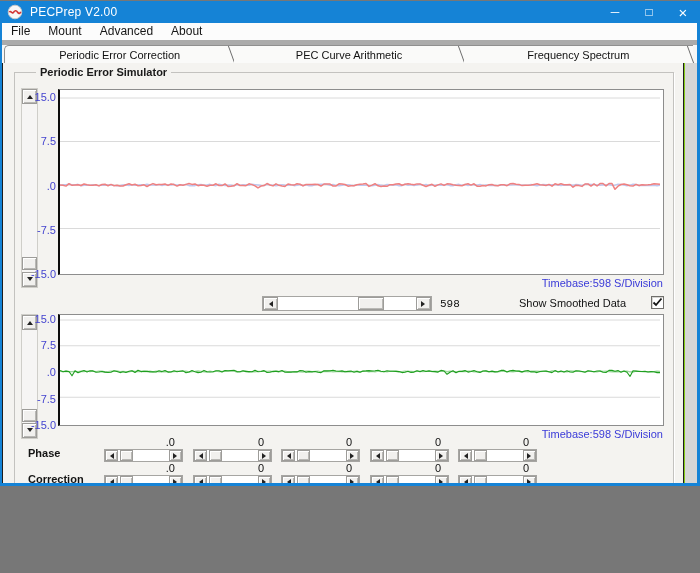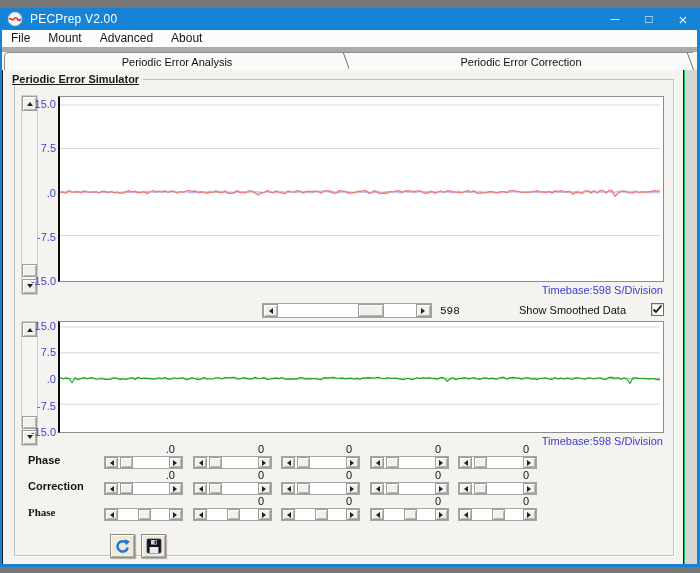--- a/index.html
+++ b/index.html
@@ -1,19 +1,19 @@
 <!DOCTYPE html>
 <html><head>
 <meta charset="utf-8">
 <style>
   html,body{margin:0;padding:0;background:#777;}
   *{box-sizing:border-box;}
   .window{
-    position:relative;width:700px;height:559px;margin:8px auto;
-    background:#22c55e;font-family:"Liberation Sans",sans-serif;
+    position:relative;width:700px;height:485px;margin:1px auto;
+    background:#84cc16;font-family:"Liberation Sans",sans-serif;
     overflow:hidden;
   }
   
   .edge{position:absolute;background:#1583d6;z-index:50;}
   .edge.left{left:0;top:0;width:2px;height:573px;}
   .edge.right{right:0;top:0;width:3px;height:573px;}
   .edge.bottom{left:0;bottom:0;width:700px;height:3px;}
 
   
   .titlebar{position:absolute;left:0;top:0;width:700px;height:22px;background:#1583d6;
@@ -42,22 +42,22 @@
   .tab.active{font-weight:bold;}
 
   
   .content{position:absolute;left:2px;top:62px;width:682px;height:500px;background:#f4f3f0;
     border-right:1px solid #1c1c1c;border-bottom:1px solid #1c1c1c;border-left:1px solid #1c1c1c;}
   .right-gutter{position:absolute;left:685px;top:62px;width:12px;height:508px;background:#d6d6d6;}
   .bottom-gutter{position:absolute;left:2px;top:563px;width:695px;height:7px;background:#bfbfbf;}
 
   .groupbox{position:absolute;left:14px;top:71px;width:660px;height:477px;
     border:1px solid #c3c2bf;box-shadow:1px 1px 0 #ffffff;}
-  .group-label{position:absolute;left:8px;top:65px;background:#f4f3f0;padding:0 4px;
-    font-size:11px;font-weight:bold;color:#1a1a1a;z-index:5;text-decoration:underline;}
+  .group-label{position:absolute;left:36px;top:65px;background:#f4f3f0;padding:0 4px;
+    font-size:11px;font-weight:bold;color:#1a1a1a;z-index:5;}
 
   
   .raised{background:#f1f0ee;border:1px solid #9d9c99;
     box-shadow:inset 1px 1px 0 #ffffff, inset -1px -1px 0 #b9b8b5;}
   .tri{display:block;width:0;height:0;}
   .tri-l{border:3px solid transparent;border-right:4px solid #222;margin-right:2px;}
   .tri-r{border:3px solid transparent;border-left:4px solid #222;margin-left:2px;}
   .tri-u{border:3px solid transparent;border-bottom:4px solid #222;margin-bottom:2px;}
   .tri-d{border:3px solid transparent;border-top:4px solid #222;margin-top:2px;}
 
@@ -127,22 +127,23 @@
   <div class="menubar">
     <span class="menu-item">File</span>
     <span class="menu-item">Mount</span>
     <span class="menu-item">Advanced</span>
     <span class="menu-item">About</span>
   </div>
 
   <div class="tabstrip">
     <div class="tabstrip-top"></div>
     <div class="tabs">
-      <div class="tab">Periodic Error Analysis</div>
       <div class="tab">Periodic Error Correction</div>
+      <div class="tab">PEC Curve Arithmetic</div>
+      <div class="tab">Frequency Spectrum</div>
     </div>
   </div>
 
   <div class="content"></div>
   <div class="right-gutter"></div>
   <div class="bottom-gutter"></div>
 
   <div class="groupbox"></div>
   <div class="group-label">Periodic Error Simulator</div>
 

